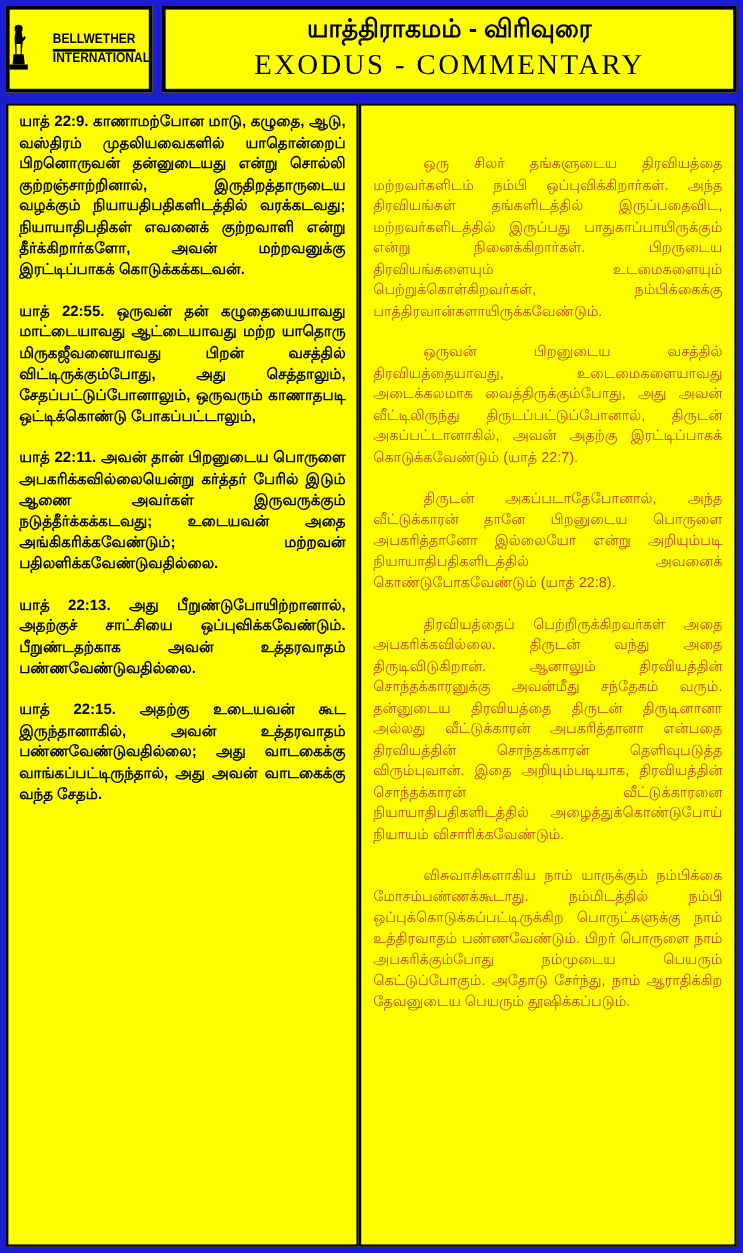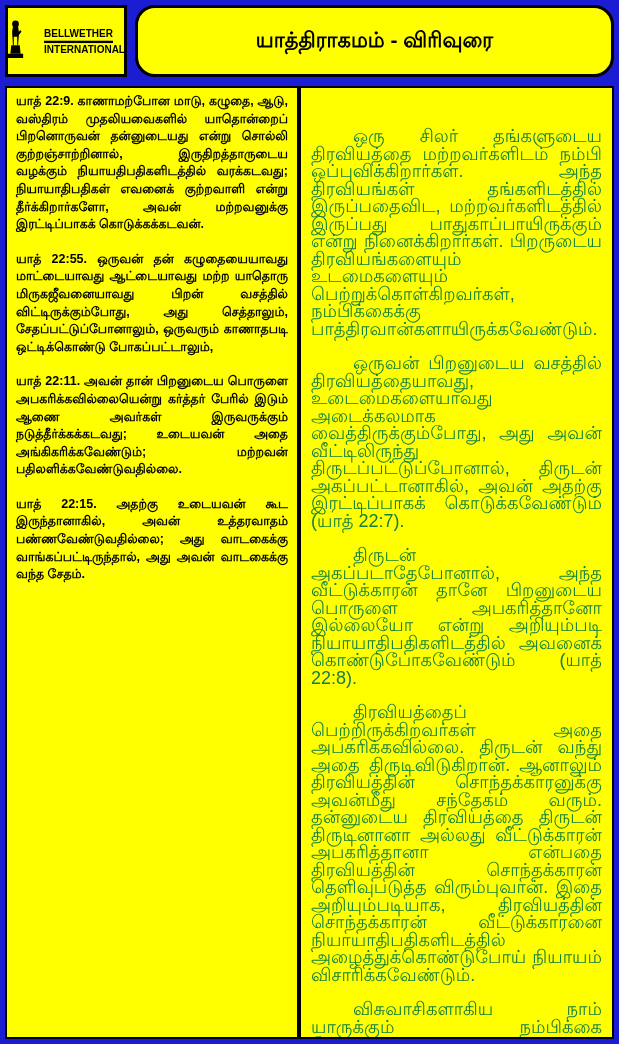--- a/index.html
+++ b/index.html
@@ -22,39 +22,39 @@
   }
   .logo-figure { width:17px; height:44px; flex:0 0 auto; }
   .logo-text { display:flex; flex-direction:column; align-items:flex-start; }
   .logo-line1 {
     font-weight:bold; font-size:10px; letter-spacing:0px;
     border-bottom:2px solid #000; padding-bottom:1px; margin-bottom:1px;
     transform:scaleY(1.15); white-space:nowrap;
   }
   .logo-line2 { font-weight:bold; font-size:10px; transform:scaleY(1.15); white-space:nowrap; }
   .title-box {
-    flex:1; display:flex; flex-direction:column; justify-content:center; align-items:center; gap:3px;border-radius:20px;
+    flex:1; display:flex; flex-direction:column; justify-content:center; align-items:center; gap:3px;
   }
   .title-ta { font-weight:bold; font-size:21px; color:#000; }
   .title-en { font-family:"Liberation Serif", serif; font-size:24px; color:#000; letter-spacing:2px; }
   .main { flex:1; display:flex; min-height:0; }
   .col { border:2px solid #000000; overflow:hidden; }
   .col-left {
     width:294px; flex:0 0 auto;
     padding:5px 9px;
     font-weight:bold; font-size:12.5px; line-height:17.6px;
     text-align:justify; color:#000;
   }
   .col-left p { margin:0 0 17px 0; }
   .col-left p:last-child { margin-bottom:4px; }
   .col-right {
     flex:1;
     padding:40px 10px 5px 10px;
-    font-size:18px; line-height:17.5px;
-    text-align:justify; color:#15803d;
+    font-size:12px; line-height:17.5px;
+    text-align:justify; color:#c2410c;
   }
   .col-right p { margin:0 0 17px 0; text-indent:42px; }
   .col-right p:last-child { margin-bottom:0; }
 </style>
 </head>
 <body>
 
 <div class="frame">
 
   <div class="header">
@@ -69,31 +69,33 @@
         </svg>
       </span>
       <span class="logo-text">
         <span class="logo-line1">BELLWETHER</span>
         <span class="logo-line2">INTERNATIONAL</span>
       </span>
     </div>
 
     <div class="box title-box">
       <div class="title-ta">யாத்திராகமம் - விரிவுரை</div>
+      <div class="title-en">EXODUS - COMMENTARY</div>
     </div>
 
 
   </div>
 
   <div class="main">
 
     <div class="box col col-left">
       <p>யாத் 22:9. காணாமற்போன மாடு, கழுதை, ஆடு, வஸ்திரம் முதலியவைகளில் யாதொன்றைப் பிறனொருவன் தன்னுடையது என்று சொல்லி குற்றஞ்சாற்றினால், இருதிறத்தாருடைய வழக்கும் நியாயதிபதிகளிடத்தில் வரக்கடவது; நியாயாதிபதிகள் எவனைக் குற்றவாளி என்று தீர்க்கிறார்களோ, அவன் மற்றவனுக்கு இரட்டிப்பாகக் கொடுக்கக்கடவன்.</p>
       <p>யாத் 22:55. ஒருவன் தன் கழுதையையாவது மாட்டையாவது ஆட்டையாவது மற்ற யாதொரு மிருகஜீவனையாவது பிறன் வசத்தில் விட்டிருக்கும்போது, அது செத்தாலும், சேதப்பட்டுப்போனாலும், ஒருவரும் காணாதபடி ஒட்டிக்கொண்டு போகப்பட்டாலும்,</p>
       <p>யாத் 22:11. அவன் தான் பிறனுடைய பொருளை அபகரிக்கவில்லையென்று கர்த்தர் பேரில் இடும் ஆணை அவர்கள் இருவருக்கும் நடுத்தீர்க்கக்கடவது; உடையவன் அதை அங்கிகரிக்கவேண்டும்; மற்றவன் பதிலளிக்கவேண்டுவதில்லை.</p>
+      <p>யாத் 22:13. அது பீறுண்டுபோயிற்றானால், அதற்குச் சாட்சியை ஒப்புவிக்கவேண்டும். பீறுண்டதற்காக அவன் உத்தரவாதம் பண்ணவேண்டுவதில்லை.</p>
       <p>யாத் 22:15. அதற்கு உடையவன் கூட இருந்தானாகில், அவன் உத்தரவாதம் பண்ணவேண்டுவதில்லை; அது வாடகைக்கு வாங்கப்பட்டிருந்தால், அது அவன் வாடகைக்கு வந்த சேதம்.</p>
     </div>
 
     <div class="box col col-right">
       <p>ஒரு சிலர் தங்களுடைய திரவியத்தை மற்றவர்களிடம் நம்பி ஒப்புவிக்கிறார்கள். அந்த திரவியங்கள் தங்களிடத்தில் இருப்பதைவிட, மற்றவர்களிடத்தில் இருப்பது பாதுகாப்பாயிருக்கும் என்று நினைக்கிறார்கள். பிறருடைய திரவியங்களையும் உடமைகளையும் பெற்றுக்கொள்கிறவர்கள், நம்பிக்கைக்கு பாத்திரவான்களாயிருக்கவேண்டும்.</p>
       <p>ஒருவன் பிறனுடைய வசத்தில் திரவியத்தையாவது, உடைமைகளையாவது அடைக்கலமாக வைத்திருக்கும்போது, அது அவன் வீட்டிலிருந்து திருடப்பட்டுப்போனால், திருடன் அகப்பட்டானாகில், அவன் அதற்கு இரட்டிப்பாகக் கொடுக்கவேண்டும் (யாத் 22:7).</p>
       <p>திருடன் அகப்படாதேபோனால், அந்த வீட்டுக்காரன் தானே பிறனுடைய பொருளை அபகரித்தானோ இல்லையோ என்று அறியும்படி நியாயாதிபதிகளிடத்தில் அவனைக் கொண்டுபோகவேண்டும் (யாத் 22:8).</p>
       <p>திரவியத்தைப் பெற்றிருக்கிறவர்கள் அதை அபகரிக்கவில்லை. திருடன் வந்து அதை திருடிவிடுகிறான். ஆனாலும் திரவியத்தின் சொந்தக்காரனுக்கு அவன்மீது சந்தேகம் வரும். தன்னுடைய திரவியத்தை திருடன் திருடினானா அல்லது வீட்டுக்காரன் அபகரித்தானா என்பதை திரவியத்தின் சொந்தக்காரன் தெளிவுபடுத்த விரும்புவான். இதை அறியும்படியாக, திரவியத்தின் சொந்தக்காரன் வீட்டுக்காரனை நியாயாதிபதிகளிடத்தில் அழைத்துக்கொண்டுபோய் நியாயம் விசாரிக்கவேண்டும்.</p>
       <p>விசுவாசிகளாகிய நாம் யாருக்கும் நம்பிக்கை மோசம்பண்ணக்கூடாது. நம்மிடத்தில் நம்பி ஒப்புக்கொடுக்கப்பட்டிருக்கிற பொருட்களுக்கு நாம் உத்திரவாதம் பண்ணவேண்டும். பிறர் பொருளை நாம் அபகரிக்கும்போது நம்முடைய பெயரும் கெட்டுப்போகும். அதோடு சேர்ந்து, நாம் ஆராதிக்கிற தேவனுடைய பெயரும் தூஷிக்கப்படும்.</p>
     </div>

